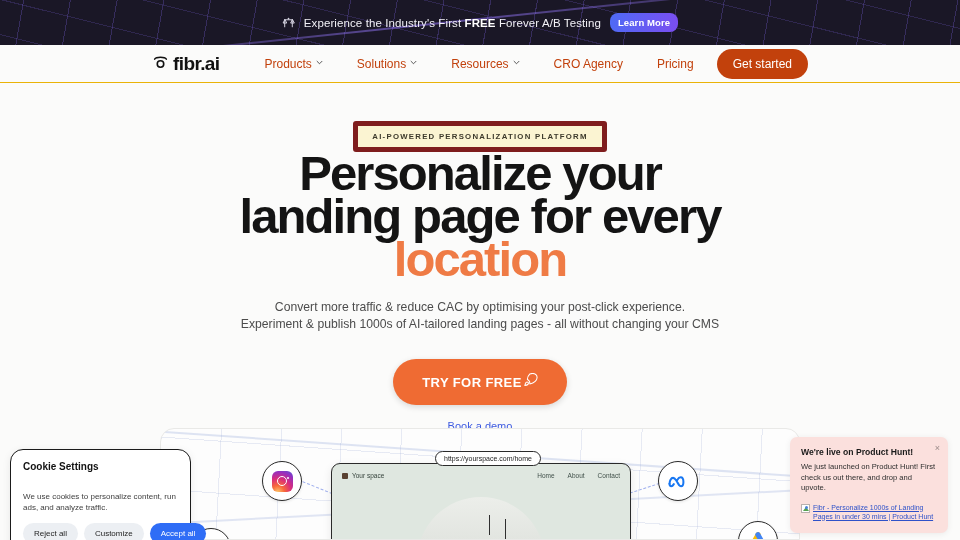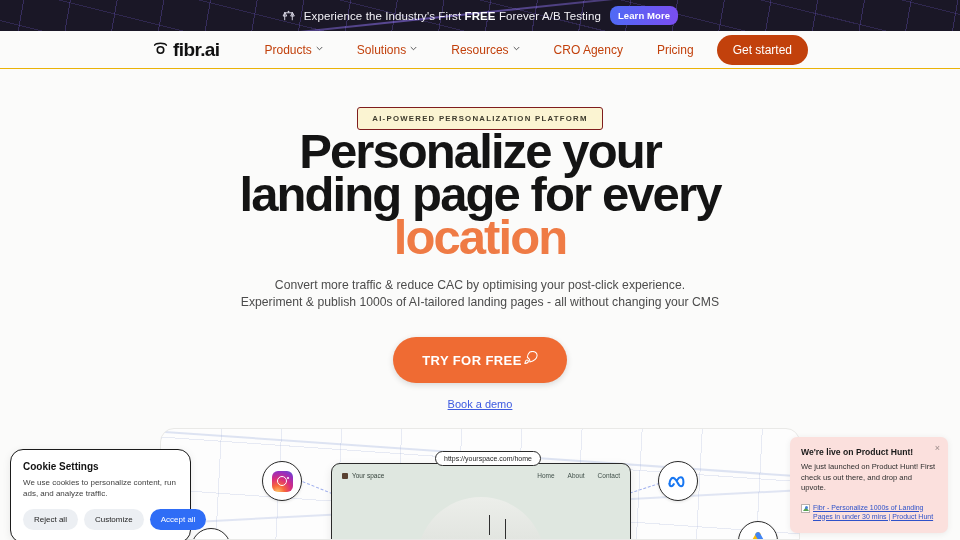--- a/index.html
+++ b/index.html
@@ -7,21 +7,21 @@
   body {
     font-family:"Liberation Sans", sans-serif;
     background:#fbfbfa;
     position:relative;
     -webkit-font-smoothing:antialiased;
   }
 
   
   .top-banner {
     position:relative;
-    height:31px;
+    height:45px;
     background:#1a1726;
     display:flex;
     align-items:center;
     justify-content:center;
     gap:9px;
     overflow:hidden;
   }
   .top-banner .grid-bg {
     position:absolute; inset:-20px;
     background-image:
@@ -74,21 +74,21 @@
     background:#c2410c; color:#fff; border:none; cursor:pointer;
     font-size:12px; font-weight:500;
     padding:8px 16px; border-radius:18px; white-space:nowrap;
   }
 
   
   .hero { text-align:center; padding-top:38px; position:relative; }
   .badge {
     display:inline-block;
     background:#fbf4d2;
-    border:1px solid #7f1d1d;
+    border:5px solid #7f1d1d;
     color:#3d3a2c;
     font-size:7.8px; font-weight:700; letter-spacing:1.25px;
     padding:6px 14px; border-radius:3px;
     text-transform:uppercase;
   }
   h1.hero-title {
     font-size:49px;
     line-height:43px;
     font-weight:700;
     letter-spacing:-1.9px;
@@ -190,21 +190,21 @@
   .lamp2s { left:80px; top:45px; width:19px; height:12px; border-radius:0 0 10px 10px; background:#3a3a3a; }
 
   
   .cookie {
     position:absolute; left:10px; top:449px; width:181px;
     background:#fff; border:1.5px solid #1b1b1b; border-radius:13px;
     padding:11px 12px 12px; z-index:40;
     box-shadow:0 2px 8px rgba(0,0,0,.08);
   }
   .cookie h3 { font-size:10px; font-weight:700; color:#111; }
-  .cookie p { margin-top:5px; font-size:8px; line-height:11px; color:#3e3e3e; }
+  .cookie p { margin-top:19px; font-size:8px; line-height:11px; color:#3e3e3e; }
   .cookie-actions { margin-top:10px; display:flex; gap:6px; }
   .ck-btn {
     font-size:8px; border:none; cursor:pointer;
     padding:6px 11px; border-radius:12px;
     background:#eceff3; color:#1e1e1e; white-space:nowrap;
   }
   .ck-btn.primary { background:#2f6df6; color:#fff; }
 
   
   .ph-toast {

